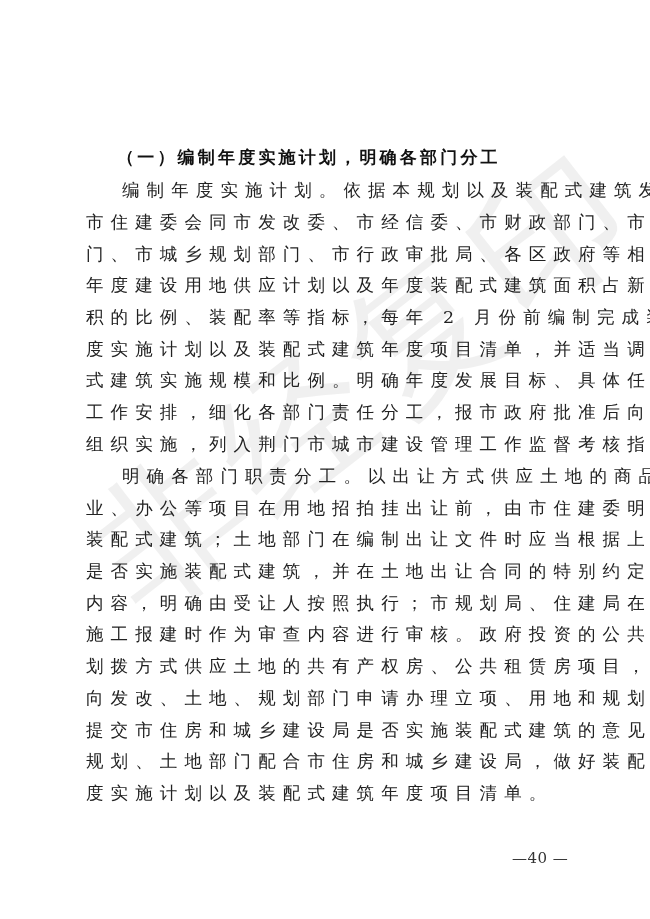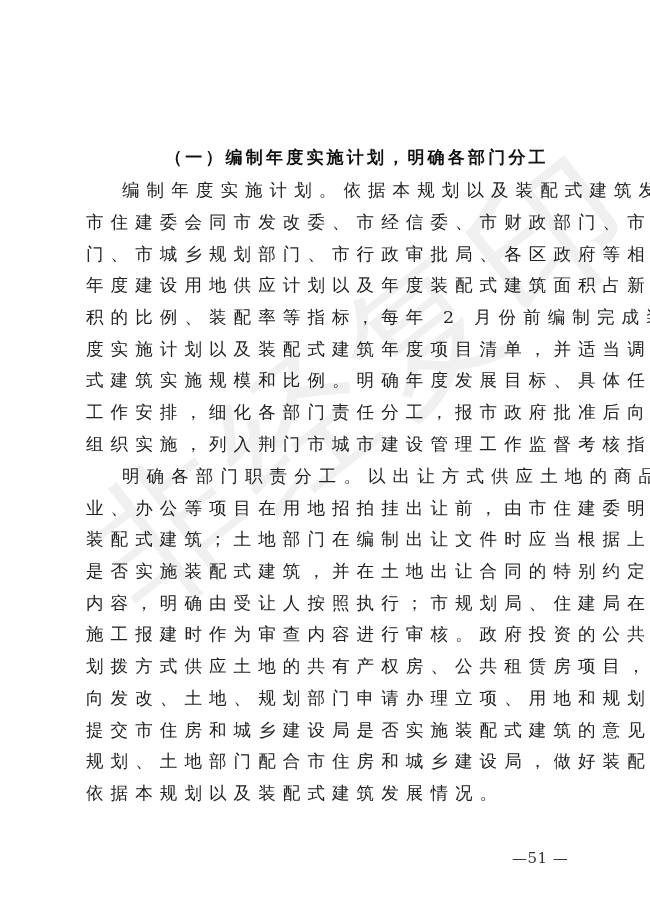--- a/index.html
+++ b/index.html
@@ -19,21 +19,21 @@
     font-size: 17.5px; line-height: 26px; white-space: nowrap;
     letter-spacing: 7.1px; color: #222;
   }
   .line.indent { left: 122px; width: 444px; }
   .h1 {
     position: absolute; left: 121px; top: 112px; font-family: "DejaVu Sans", sans-serif;
     font-size: 17px; line-height: 26px; letter-spacing: 1.2px; color: #111; white-space: nowrap;
   }
   .h2 {
     position: absolute; left: 117px; top: 144px; font-size: 17px; line-height: 26px;
-    font-weight: bold; letter-spacing: 3.2px; color: #111; white-space: nowrap; margin-left: 48px;
+    font-weight: bold; letter-spacing: 3.2px; color: #111; white-space: nowrap;
   }
   .pagenum {
     position: absolute; left: 512px; top: 848px; font-size: 15px; line-height: 20px;
     color: #333; white-space: nowrap; letter-spacing: 0.5px;
   }
 </style>
 </head>
 <body>
 
 <div class="page">
@@ -54,16 +54,16 @@
   <div class="line indent" style="top:463px">明确各部门职责分工。以出让方式供应土地的商品住宅、商</div>
   <div class="line" style="top:495px">业、办公等项目在用地招拍挂出让前，由市住建委明确是否实施</div>
   <div class="line" style="top:526px">装配式建筑；土地部门在编制出让文件时应当根据上述要求注明</div>
   <div class="line" style="top:558px">是否实施装配式建筑，并在土地出让合同的特别约定中增设这一</div>
   <div class="line" style="top:590px">内容，明确由受让人按照执行；市规划局、住建局在规划报建、</div>
   <div class="line" style="top:621px">施工报建时作为审查内容进行审核。政府投资的公共建筑以及以</div>
   <div class="line" style="top:653px">划拨方式供应土地的共有产权房、公共租赁房项目，用地单位在</div>
   <div class="line" style="top:685px">向发改、土地、规划部门申请办理立项、用地和规划许可时，应</div>
   <div class="line" style="top:717px">提交市住房和城乡建设局是否实施装配式建筑的意见。发改委、</div>
   <div class="line" style="top:748px">规划、土地部门配合市住房和城乡建设局，做好装配式建筑专项</div>
-  <div class="line" style="top:780px">依据本规划以及装配式建筑发展情况。</div>
+  <div class="line" style="top:780px">度实施计划以及装配式建筑年度项目清单。</div>
 
-  <div class="pagenum">—51 —</div>
+  <div class="pagenum">—40 —</div>
 </div>
 
 </body></html>

